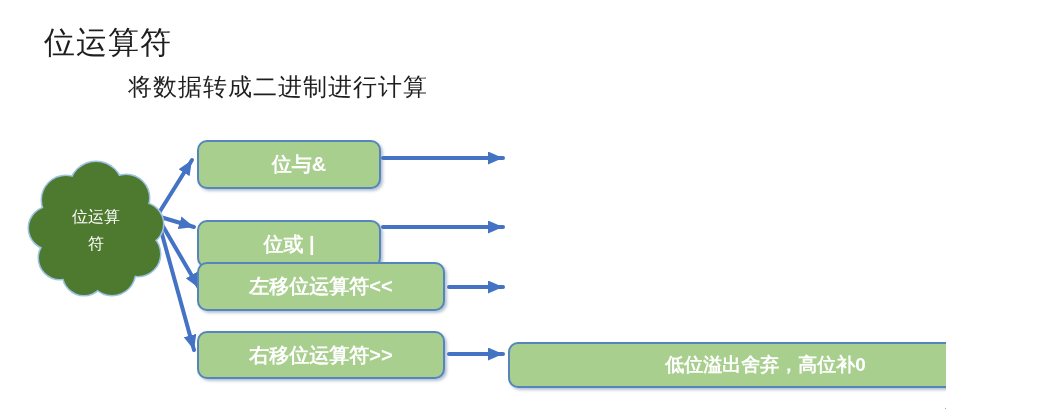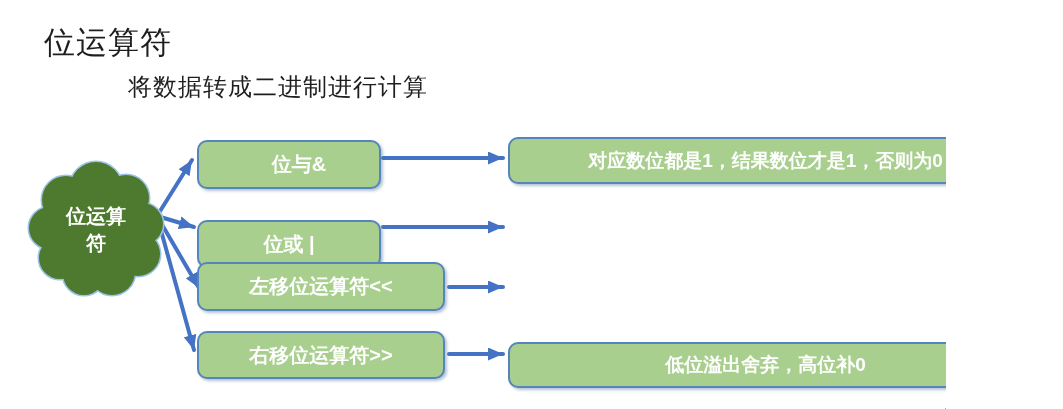--- a/index.html
+++ b/index.html
@@ -16,21 +16,21 @@
     position:absolute; left:128px; top:71px;
     font-size:24px; color:#1e1e1e; letter-spacing:1px; white-space:nowrap;
   }
   .connector-layer { position:absolute; left:0; top:0; width:1063px; height:409px; }
   .cloud {
     position:absolute; left:26px; top:158px; width:140px; height:144px;
   }
   .cloud-label {
     position:absolute; left:0; top:0; width:100%; height:100%;
     display:flex; flex-direction:column; align-items:center; justify-content:center;
-    color:#ffffff; font-weight:bold; font-size:20px; line-height:27px;
+    color:#ffffff; font-weight:normal; font-size:16px; line-height:27px;
     text-align:left;
   }
   .box {
     position:absolute; box-sizing:border-box;
     background:#a8cf8e; border:2px solid #5585bb; border-radius:10px;
     color:#ffffff; font-weight:bold;
     display:flex; align-items:center; justify-content:center;
     box-shadow:2px 2px 3px rgba(90,120,160,0.45);
     white-space:nowrap;
   }
@@ -102,21 +102,20 @@
       <span>位运算</span>
       <span>符</span>
     </div>
   </div>
 
   <div class="box op r1">位与&amp;</div>
   <div class="box op r2">位或 |</div>
   <div class="box op r4">右移位运算符&gt;&gt;</div>
   <div class="box op r3">左移位运算符&lt;&lt;</div>
 
-  <div class="box desc r1">对应数位都是1，结果数位才是1，否则为0</div>
   <div class="box desc r4">低位溢出舍弃，高位补0</div>
 
   <svg class="corner-swoosh" viewBox="0 0 70 19" xmlns="http://www.w3.org/2000/svg">
     <path d="M7,19 C14,8 28,2 42,4 C54,6 63,12 66,19 Z" fill="#4a7ec2"></path>
     <path d="M17,19 C23,12 32,8 42,9 C50,10 57,14 60,19 Z" fill="#ffffff"></path>
   </svg>
 
 </div>
 
 </body></html>

